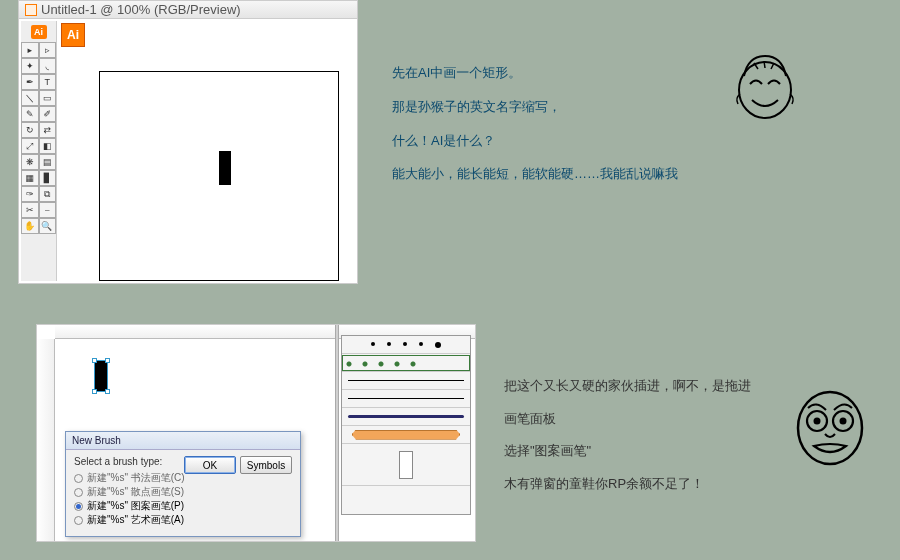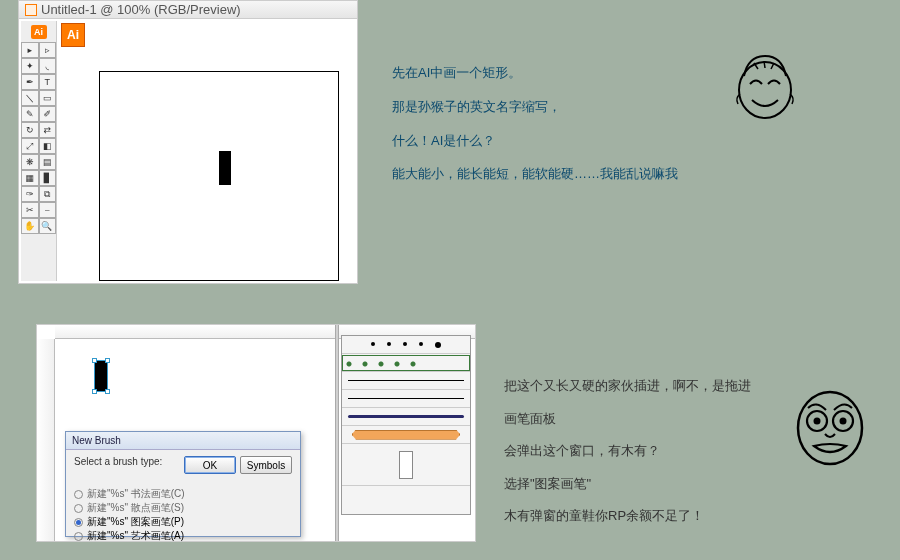--- a/index.html
+++ b/index.html
@@ -256,21 +256,21 @@
     display: flex;
     align-items: center;
     font-size: 10px;
     color: #224;
   }
   .dlg-body {
     padding: 6px 8px;
     position: relative;
     height: calc(100% - 18px);
   }
-  .dlg-body .label { margin-bottom: 20px; }
+  .dlg-body .label { margin-bottom: 4px; }
   .radio-row {
     display: flex;
     align-items: center;
     gap: 4px;
     height: 14px;
     color: #666;
   }
   .radio-row.enabled { color: #000; }
   .radio-row .dot {
     width: 9px; height: 9px;
@@ -473,21 +473,20 @@
         <button class="primary">OK</button>
         <button>Symbols</button>
       </div>
     </div>
   </div>
 </div>
 
 <div class="sec2-text">
   <div>把这个又长又硬的家伙插进，啊不，是拖进</div>
   <div>画笔面板</div>
-  <div>会弹出这个窗口，有木有？</div>
   <div>选择"图案画笔"</div>
   <div>木有弹窗的童鞋你RP余额不足了！</div>
 </div>
 
 <svg class="face2" viewBox="0 0 76 80">
   <ellipse cx="38" cy="40" rx="32" ry="36" fill="none" stroke="#000" stroke-width="2.5"></ellipse>
   <circle cx="25" cy="33" r="10" fill="none" stroke="#000" stroke-width="2.2"></circle>
   <circle cx="51" cy="33" r="10" fill="none" stroke="#000" stroke-width="2.2"></circle>
   <circle cx="25" cy="33" r="3.5" fill="#000"></circle>
   <circle cx="51" cy="33" r="3.5" fill="#000"></circle>

